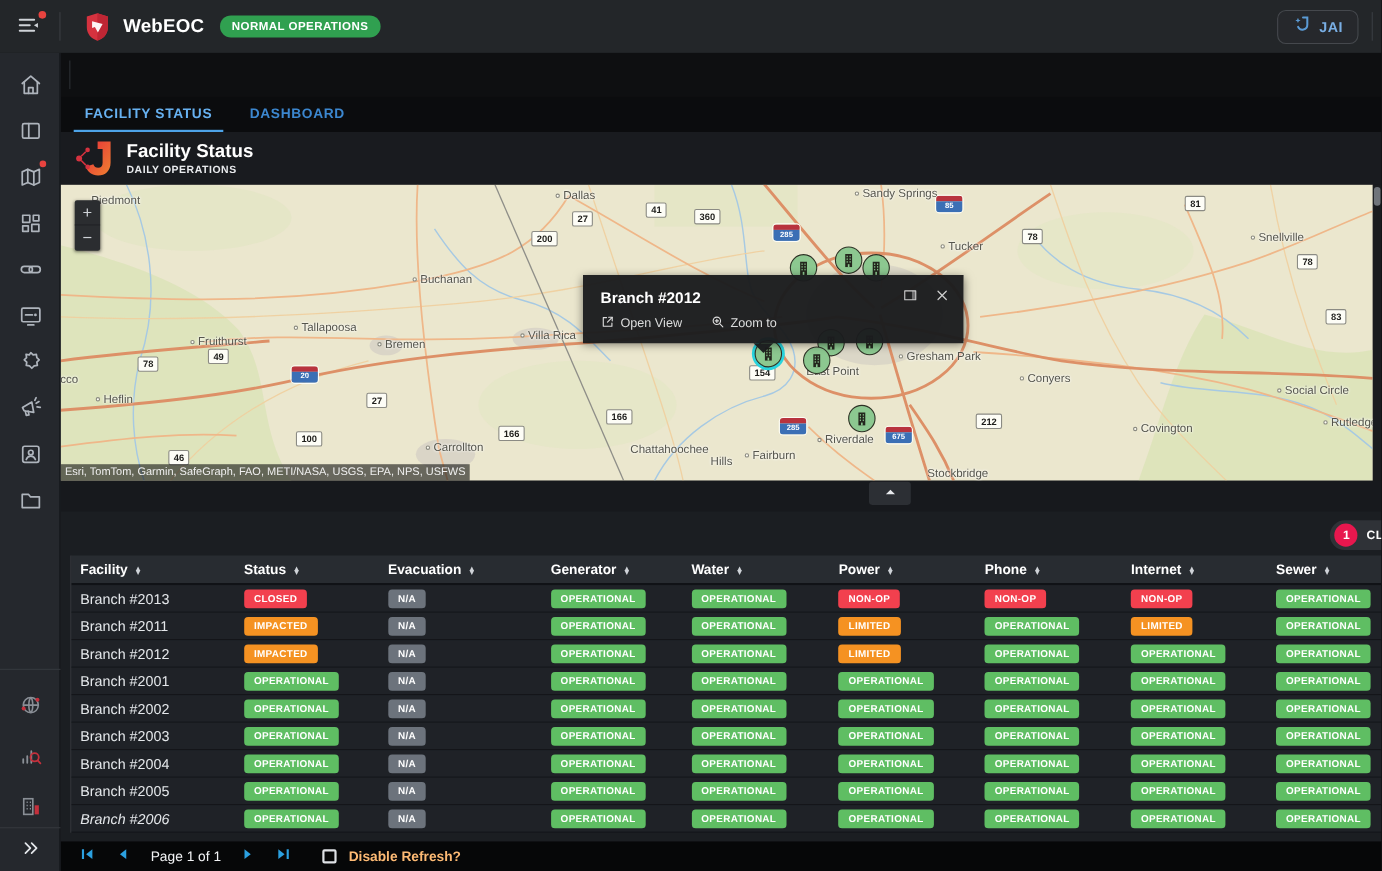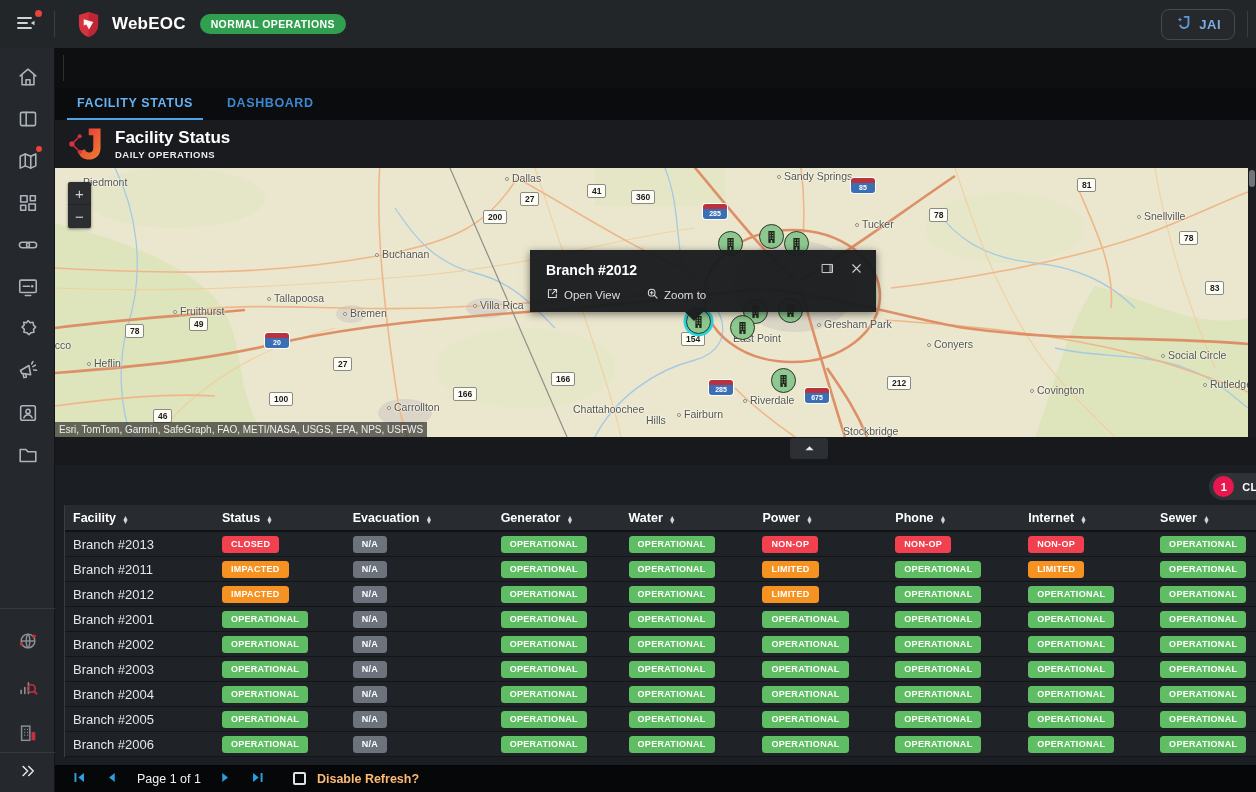--- a/index.html
+++ b/index.html
@@ -850,21 +850,21 @@
                 <span class="badge" style="background: rgb(95, 190, 99);">OPERATIONAL</span>
               </div>
               <div class="td" style="width: 132px;">
                 <span class="badge" style="background: rgb(95, 190, 99);">OPERATIONAL</span>
               </div>
               <div class="td" style="width: 104px;">
                 <span class="badge" style="background: rgb(95, 190, 99);">OPERATIONAL</span>
               </div>
             </div>
             <div class="trow">
-              <div class="td fac" style="width: 149px;">Branch #2006</div>
+              <div class="td fac" style="width: 149px; font-style: italic;">Branch #2006</div>
               <div class="td" style="width: 131px;">
                 <span class="badge" style="background: rgb(95, 190, 99);">OPERATIONAL</span>
               </div>
               <div class="td" style="width: 148px;">
                 <span class="badge" style="background: rgb(108, 115, 124);">N/A</span>
               </div>
               <div class="td" style="width: 128px;">
                 <span class="badge" style="background: rgb(95, 190, 99);">OPERATIONAL</span>
               </div>
               <div class="td" style="width: 134px;">

